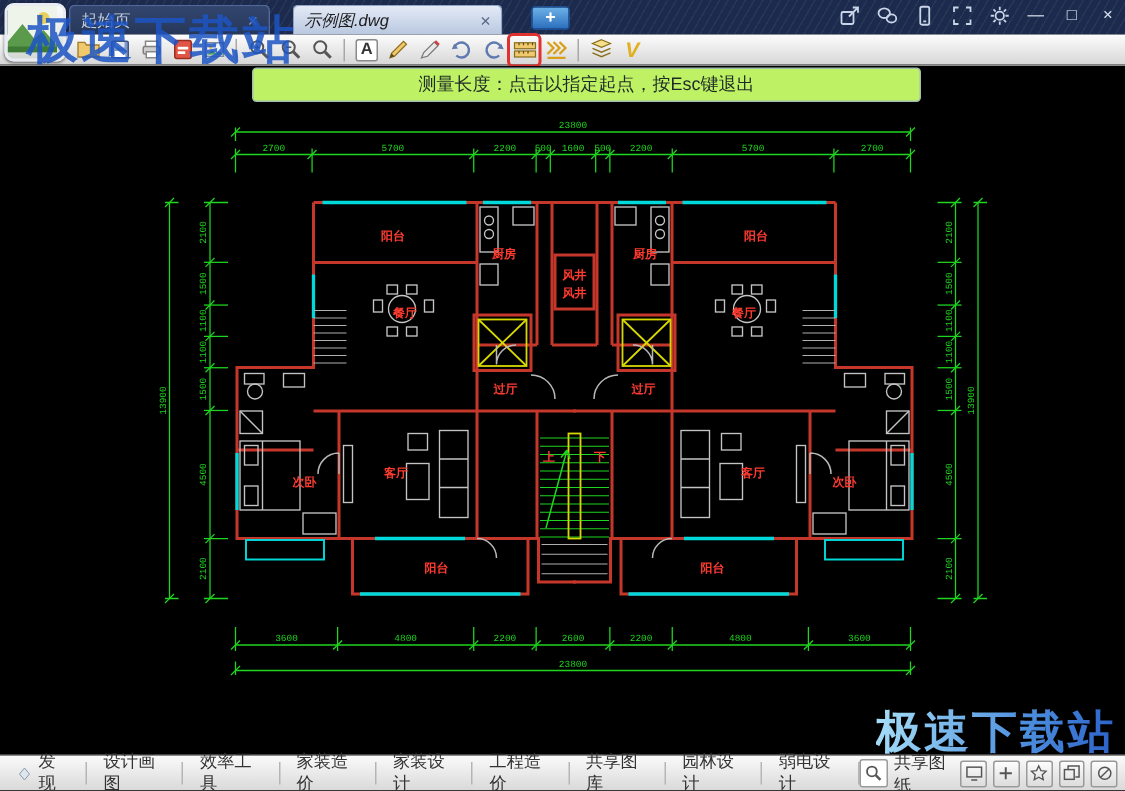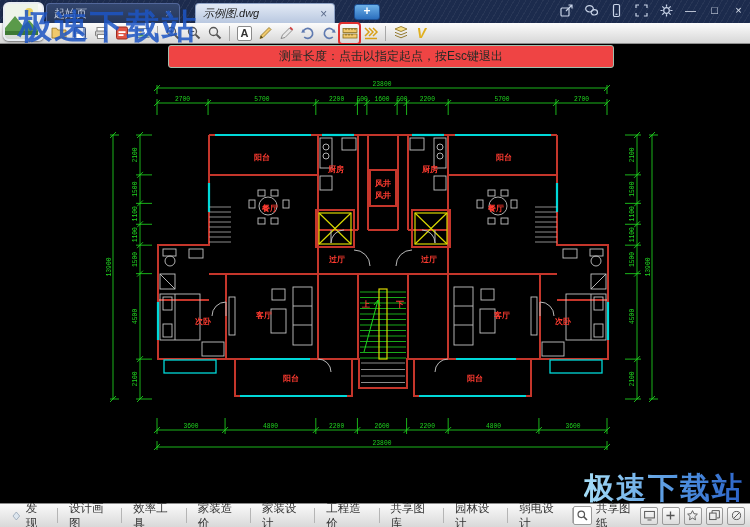--- a/index.html
+++ b/index.html
@@ -36,21 +36,21 @@
   .tb-btn.highlight{box-shadow:0 0 0 2px #e03030;}
   .tb-sep{width:1px;height:15px;background:#a8a8a8;margin:0 4px;}
   .a-box{font-size:11px;font-weight:bold;color:#333;border:1px solid #8a8a8a;border-radius:2px;
     padding:0 3px;line-height:13px;background:#fff;}
   .v-glyph{font-size:14px;font-weight:bold;color:#e0b020;font-style:italic;}
 
   
   .canvas{position:absolute;left:0;top:44px;width:750px;height:459px;background:#000;cursor:crosshair;}
   .canvas svg{position:absolute;left:0;top:0;}
   .msgbar{position:absolute;left:168px;top:1px;width:444px;height:21px;border-radius:3px;
-    background:#ef4444;border:1px solid #9fbfae;box-shadow:0 1px 3px rgba(0,0,0,.6);
+    background:#bef264;border:1px solid #9fbfae;box-shadow:0 1px 3px rgba(0,0,0,.6);
     font-size:12px;color:#1e2a26;text-align:center;line-height:21px;}
   .wm-br{position:absolute;right:6px;top:424px;font-size:30px;font-weight:bold;letter-spacing:2px;
     background:linear-gradient(100deg,#a8e0f8 0%,#4e90de 60%,#2a60c8 100%);
     -webkit-background-clip:text;background-clip:text;color:transparent;z-index:30;}
   .wm-tl{position:absolute;left:18px;top:4px;font-size:34px;font-weight:bold;letter-spacing:2px;
     color:#1d55c4;opacity:.85;z-index:200;pointer-events:none;}
 
   
   .walls{stroke:#c5362b;stroke-width:2;fill:none}
   .walls rect{stroke:#c5362b;fill:none}

